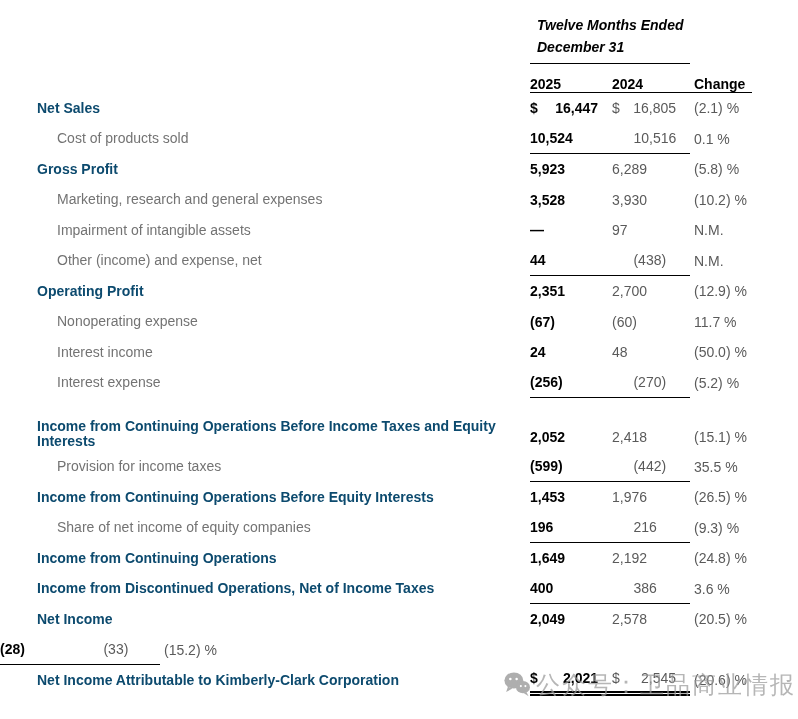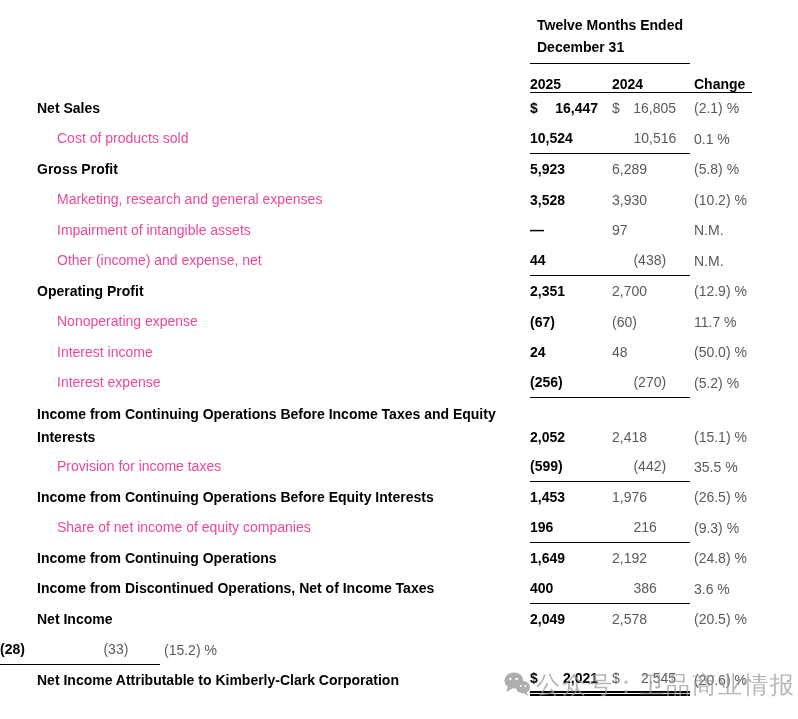--- a/index.html
+++ b/index.html
@@ -26,20 +26,21 @@
   
   .hdr-period {
     margin-left: 530px;
     width: 160px;
     box-sizing: border-box;
     padding: 8px 0 5px 7px;
     border-bottom: 1.5px solid #000;
     font-weight: bold;
     line-height: 22px;
     white-space: nowrap;
+    font-style: italic;
   }
   .hdr-years {
     margin-left: 530px;
     width: 222px;
     height: 29px;
     box-sizing: border-box;
     display: flex;
     align-items: flex-end;
     border-bottom: 1.5px solid #000;
     font-weight: bold;
@@ -53,22 +54,22 @@
     display: flex;
     align-items: center;
     height: 30.5px;
   }
   .row .label {
     width: 530px;
     box-sizing: border-box;
     padding-left: 37px;
     line-height: 17px;
   }
-  .row.bold .label { font-weight: bold; color: #000000; }
-  .row.indent .label { padding-left: 57px; font-weight: normal; color: #ec4899; }
+  .row.bold .label { font-weight: bold; color: #0c4a6e; }
+  .row.indent .label { padding-left: 57px; font-weight: normal; color: #737373; }
 
   .vals {
     width: 160px;
     align-self: stretch;
     display: flex;
     align-items: center;
     box-sizing: border-box;
   }
   .vals.single { border-bottom: 1.5px solid #000; gap: 44px; }
   .vals.double { border-bottom: 5px double #000; }
@@ -83,21 +84,21 @@
     margin-left: 4px;
     color: #5a5a5a;
     white-space: nowrap;
     align-self: stretch;
     display: flex;
     align-items: center;
   }
 
   
   .row.tall { height: 53.5px; align-items: flex-end; }
-  .row.tall .label { line-height: 23px; padding-bottom: 3px; }
+  .row.tall .label { line-height: 15px; padding-bottom: 3px; }
   .row.tall .vals, .row.tall .change { align-self: flex-end; height: 30px; text-align: right; }
 
   
   .watermark {
     position: absolute;
     left: 503px;
     top: 669px;
     display: flex;
     align-items: center;
     gap: 5px;

